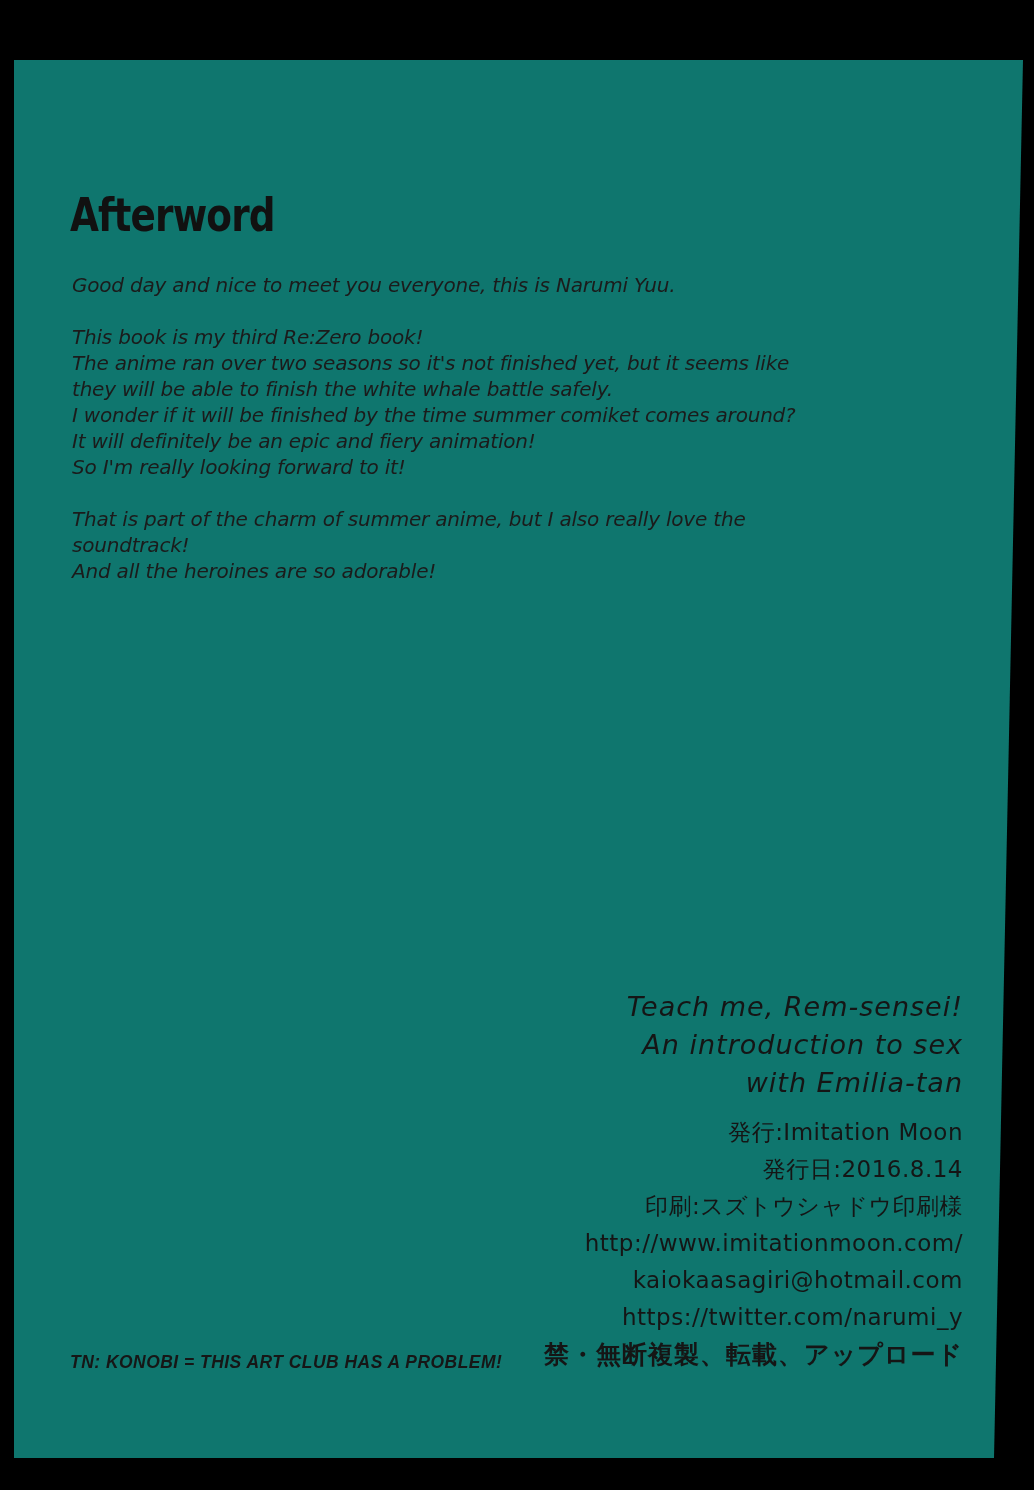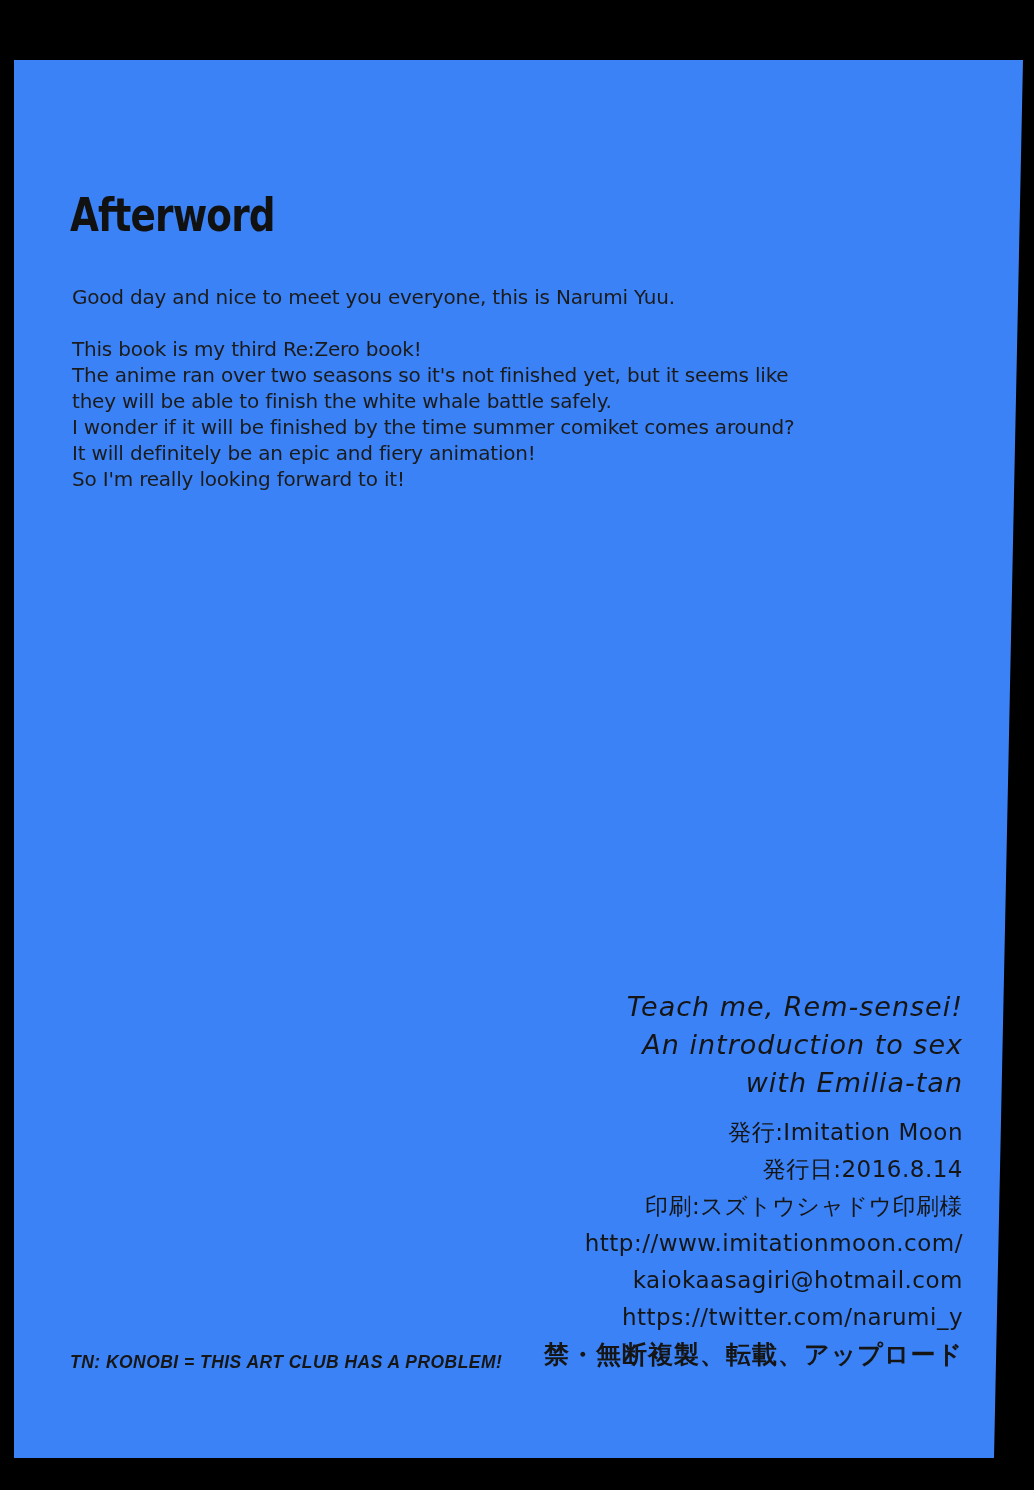--- a/index.html
+++ b/index.html
@@ -14,21 +14,21 @@
     font-family: "DejaVu Sans", sans-serif;
     color: #1b1b1b;
     overflow: hidden;
   }
   .page {
     position: absolute;
     left: 14px;
     top: 60px;
     width: 1009px;
     height: 1398px;
-    background: #3b82f6;
+    background: #0f766e;
     clip-path: polygon(0 0, 1009px 0, 980px 1398px, 0 1398px);
   }
   .title {
     position: absolute;
     left: 56px;
     top: 132px;
     margin: 0;
     font-family: "DejaVu Sans", sans-serif;
     font-weight: bold;
     font-size: 44px;
@@ -38,21 +38,22 @@
     transform-origin: left top;
     color: #111;
   }
   .body-text {
     position: absolute;
     left: 58px;
     top: 212px;
     width: 880px;
   }
   .body-text p {
-    margin: 12px 0 26px 0;
+    margin: 0 0 26px 0;
+    font-style: italic;
     font-size: 20px;
     line-height: 26px;
     white-space: pre-line;
     letter-spacing: -0.2px;
   }
   .date-line {
     font-weight: bold !important;
     font-size: 23px !important;
     line-height: 30px !important;
     letter-spacing: 0.5px !important;
@@ -112,20 +113,23 @@
   <h1 class="title">Afterword</h1>
 
   <div class="body-text">
     <p>Good day and nice to meet you everyone, this is Narumi Yuu.</p>
     <p>This book is my third Re:Zero book!
 The anime ran over two seasons so it's not finished yet, but it seems like
 they will be able to finish the white whale battle safely.
 I wonder if it will be finished by the time summer comiket comes around?
 It will definitely be an epic and fiery animation!
 So I'm really looking forward to it!</p>
+    <p>That is part of the charm of summer anime, but I also really love the
+soundtrack!
+And all the heroines are so adorable!</p>
   </div>
 
   <div class="book-title">Teach me, Rem-sensei!
 An introduction to sex
 with Emilia-tan</div>
 
   <div class="colophon">
     <div class="colophon-lines">発行:Imitation Moon
 発行日:2016.8.14
 印刷:スズトウシャドウ印刷様

